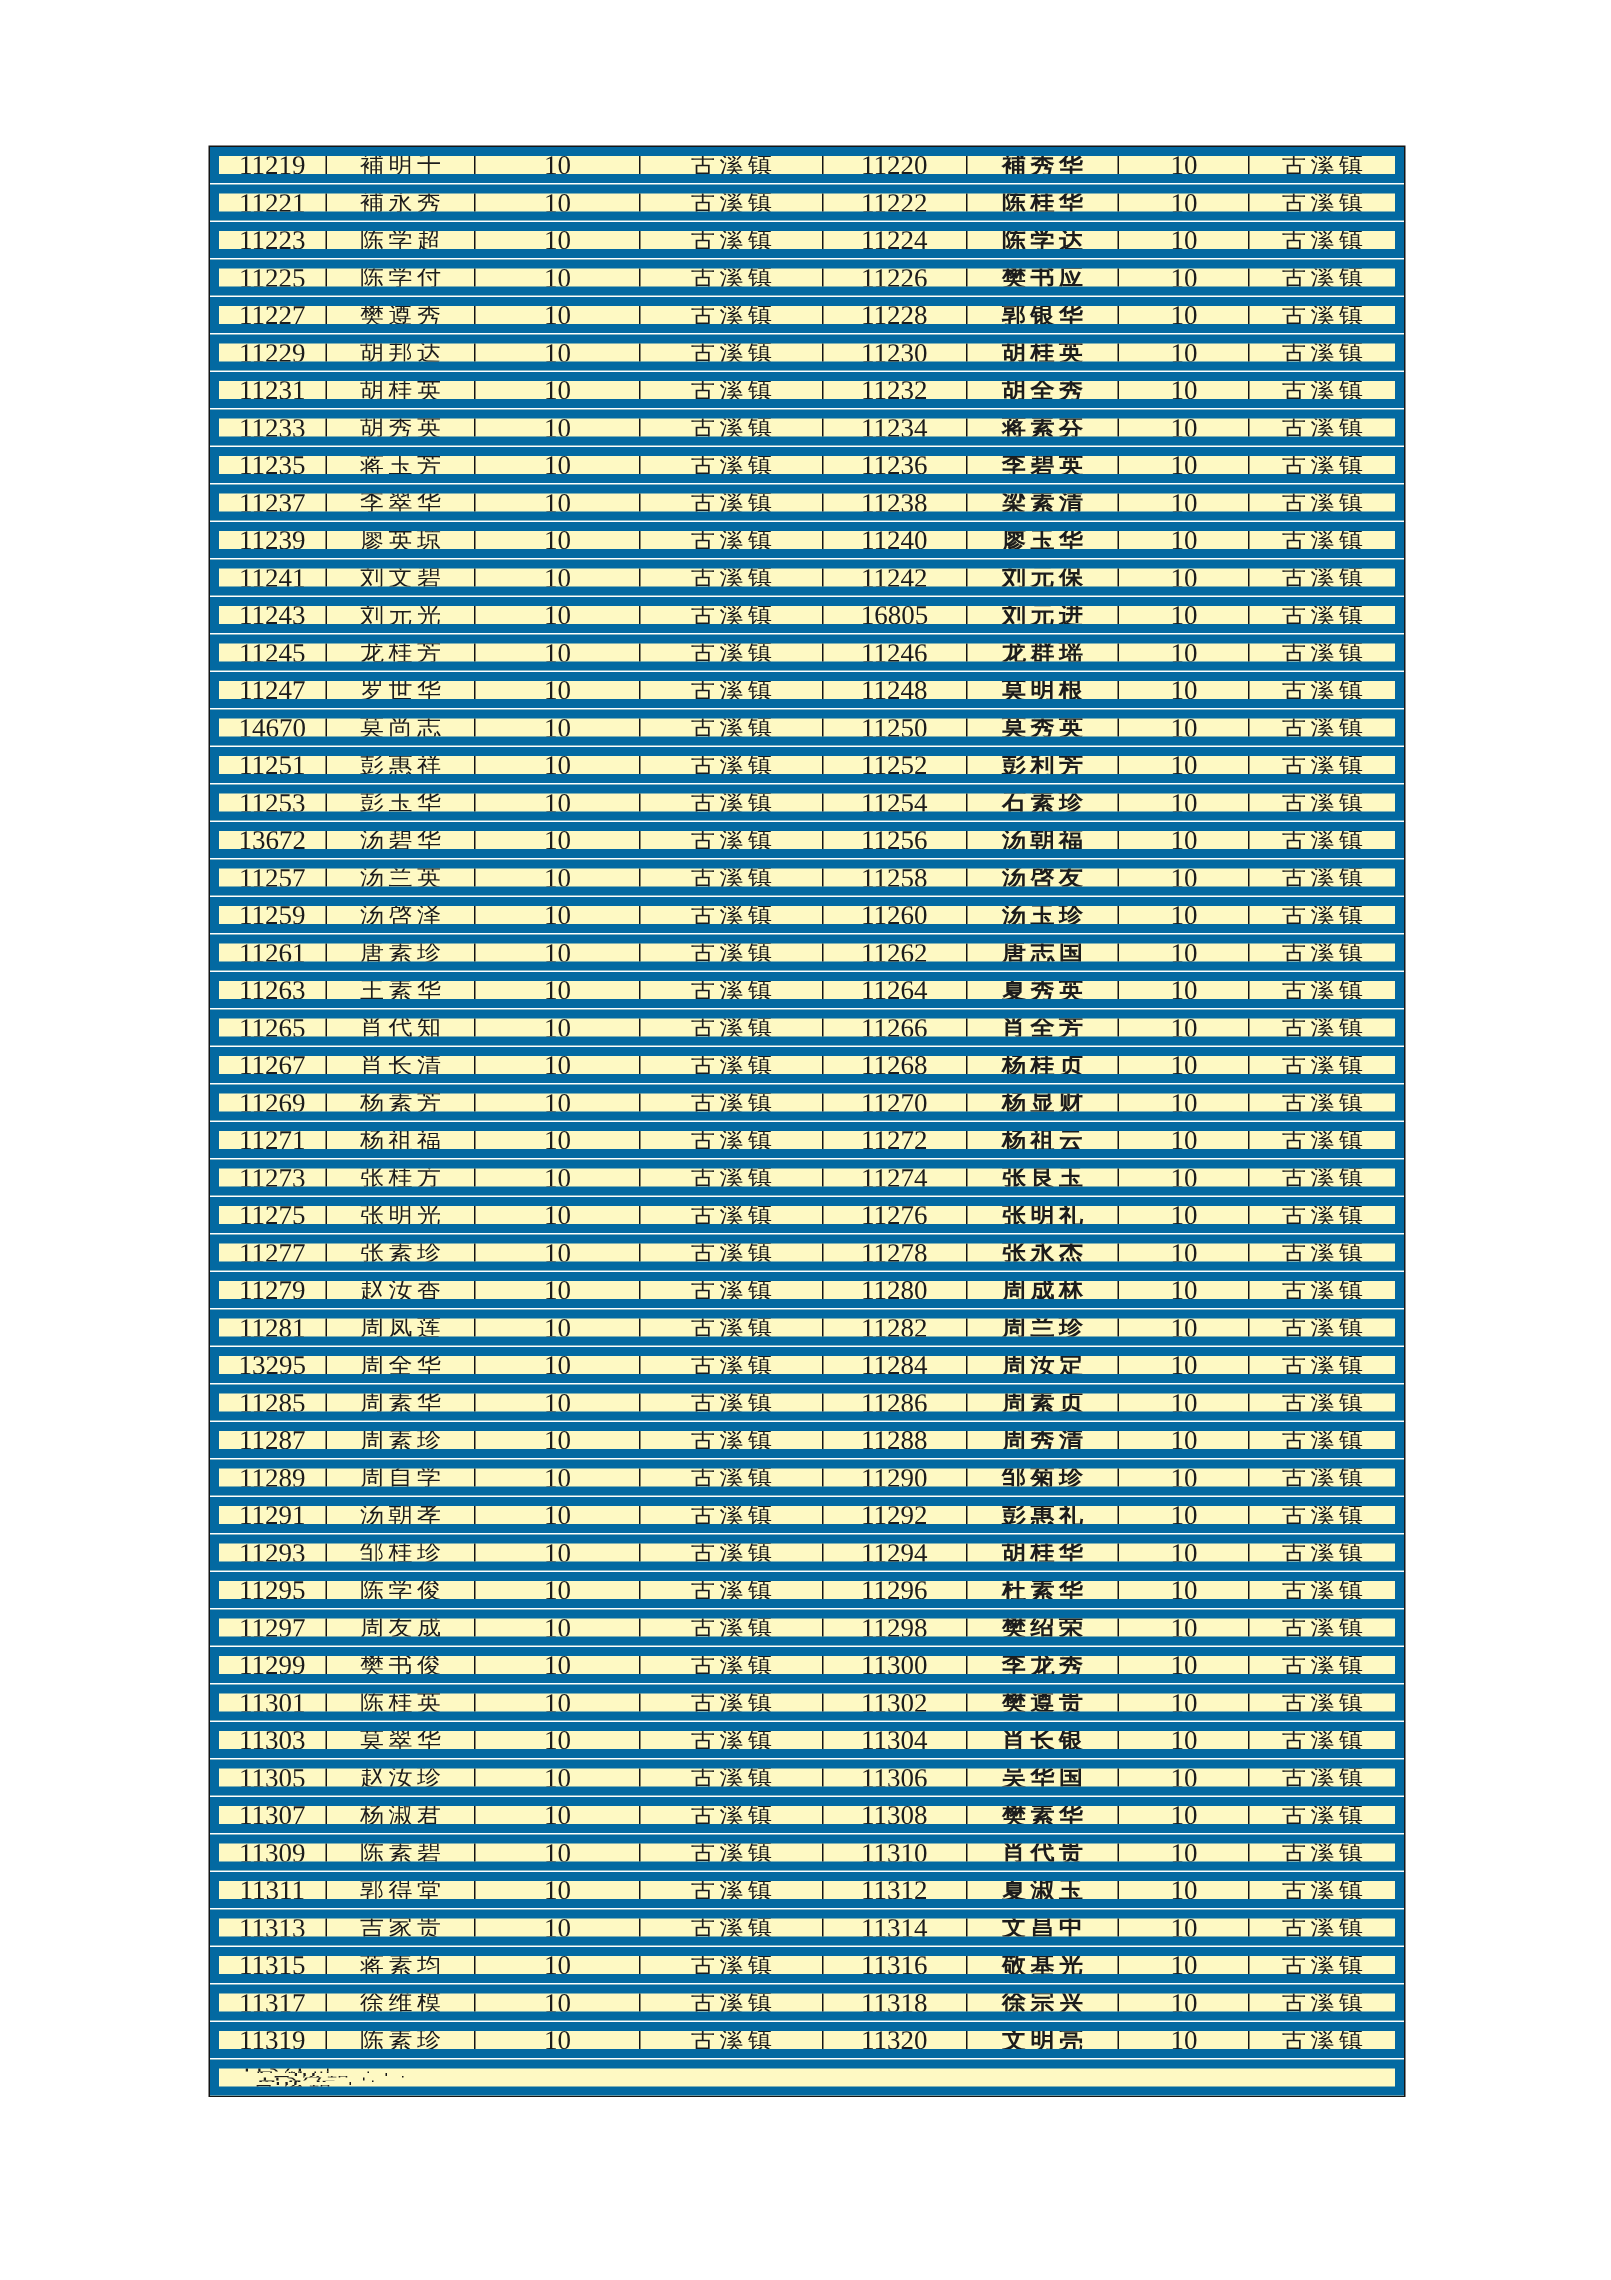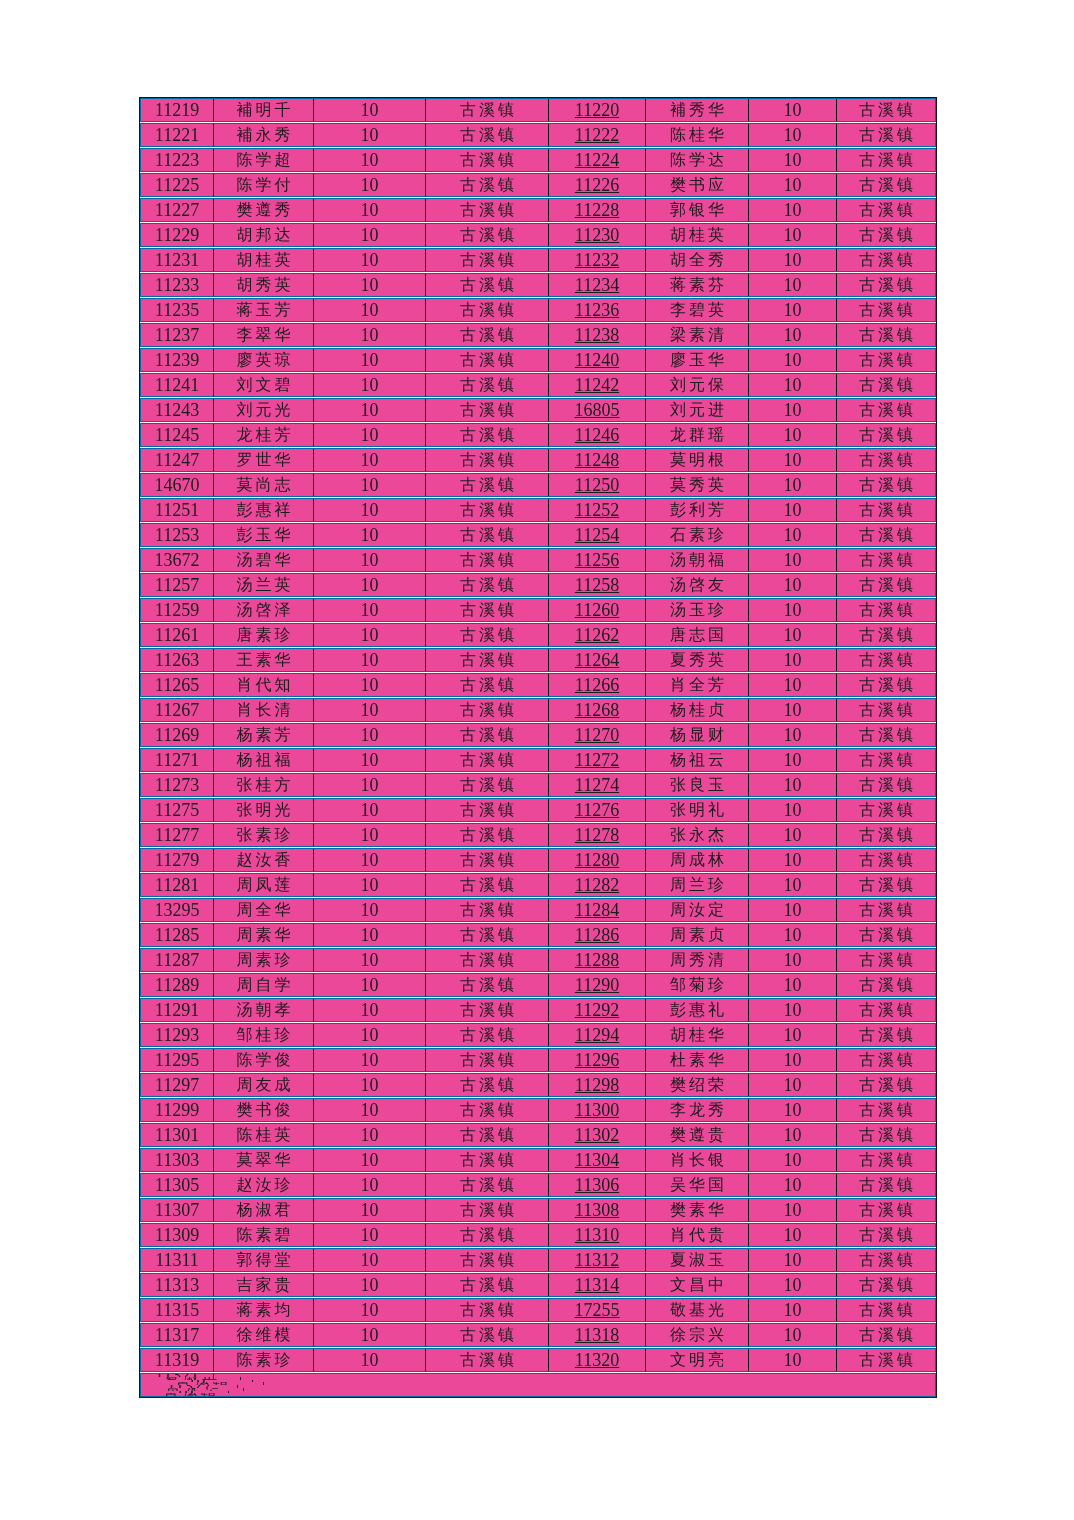--- a/index.html
+++ b/index.html
@@ -25,42 +25,42 @@
     top: 97px;
     width: 796px;
     border: 1px solid #141414;
     box-sizing: content-box;
     background: #ffffff;
   }
   .row {
     display: flex;
     box-sizing: border-box;
     height: 24px;
-    border: 1px solid #0369a1;
+    border: 6px solid #0369a1;
     margin-bottom: 1px;
-    background: #ec4899;
+    background: #fef9c3;
   }
   .row:last-child { margin-bottom: 0; flex-direction: column; }
   .cell {
     box-sizing: border-box;
     display: flex;
     align-items: center;
     justify-content: center;
     border-right: 1px solid #141414;
     overflow: hidden;
     white-space: nowrap;
     color: #1c1c1c;
   }
   .cell:last-child { border-right: none; }
   .c0 { width: 73px; }
   .c1 { width: 100px; text-align: right; }
   .c2 { width: 112px; }
   .c3 { width: 123px; }
   .c4 { width: 97px; text-decoration: underline; }
-  .c5 { width: 103px; }
+  .c5 { width: 103px; font-weight: bold; }
   .c6 { width: 88px; }
   .c7 { width: 98px; }
   .num {
     font-family: "Liberation Serif", serif;
     font-size: 18px;
   }
   .cjk {
     font-family: "Liberation Serif", serif;
     font-size: 16px;
     letter-spacing: 3px;
@@ -550,21 +550,21 @@
         <div class="cell c4 num">11314</div>
         <div class="cell c5 cjk">文昌中</div>
         <div class="cell c6 num">10</div>
         <div class="cell c7 cjk">古溪镇</div>
       </div>
       <div class="row">
         <div class="cell c0 num">11315</div>
         <div class="cell c1 cjk">蒋素均</div>
         <div class="cell c2 num">10</div>
         <div class="cell c3 cjk">古溪镇</div>
-        <div class="cell c4 num">17255</div>
+        <div class="cell c4 num">11316</div>
         <div class="cell c5 cjk">敬基光</div>
         <div class="cell c6 num">10</div>
         <div class="cell c7 cjk">古溪镇</div>
       </div>
       <div class="row">
         <div class="cell c0 num">11317</div>
         <div class="cell c1 cjk">徐维模</div>
         <div class="cell c2 num">10</div>
         <div class="cell c3 cjk">古溪镇</div>
         <div class="cell c4 num">11318</div>

